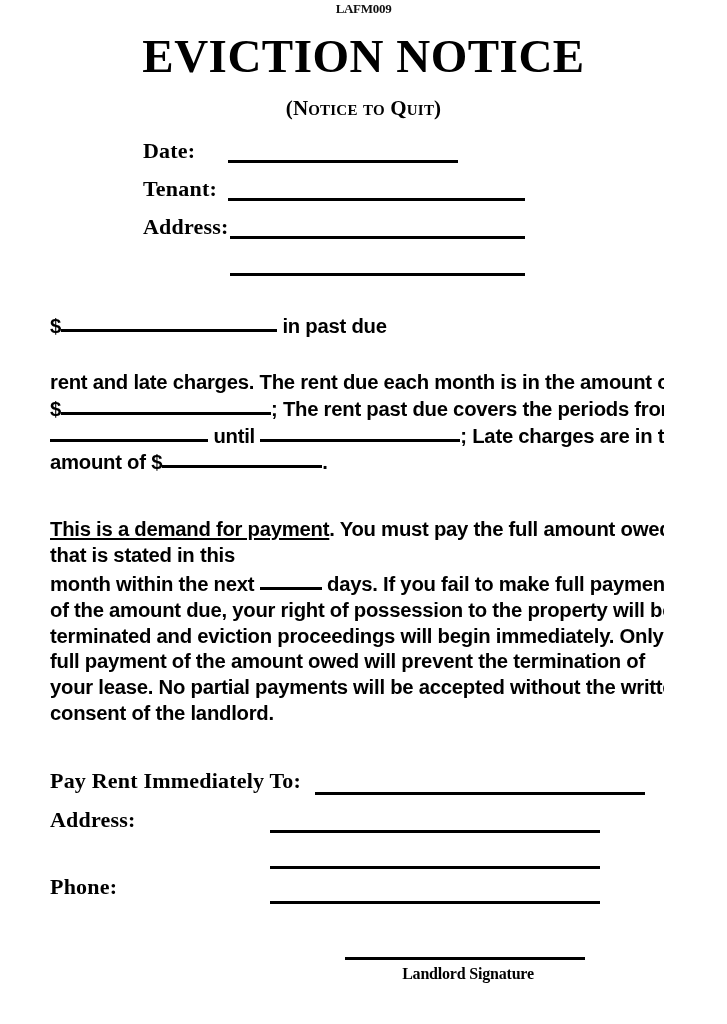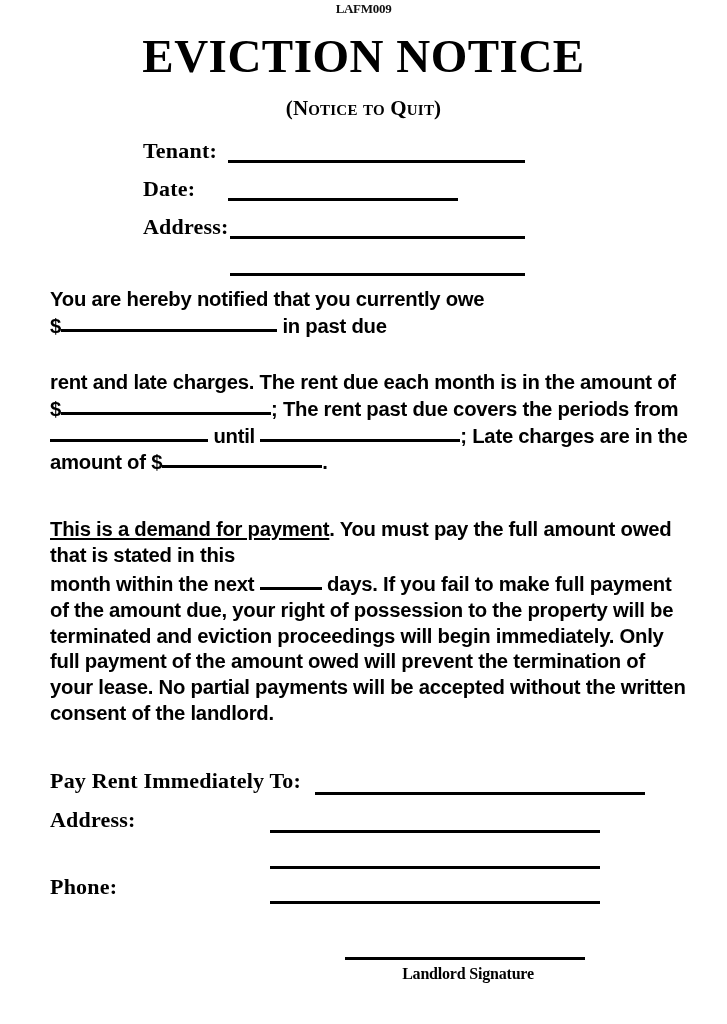--- a/index.html
+++ b/index.html
@@ -8,21 +8,20 @@
     background: #ffffff;
   }
   .page {
     position: relative;
     width: 664px;
     height: 1024px;
     background: #ffffff;
     overflow: hidden;
     font-family: "Liberation Serif", serif;
     color: #000000;
-    padding-left: 44px;
   }
 
   
   .doc-code {
     position: absolute;
     top: 1px;
     left: 0;
     width: 727px;
     text-align: center;
     font-family: "Liberation Serif", serif;
@@ -165,42 +164,42 @@
 
   <div class="doc-code">LAFM009</div>
 
   <div class="doc-title">EVICTION NOTICE</div>
 
   <div class="doc-subtitle">(Notice to Quit)</div>
 
   <div class="field-block">
 
     <div class="field-row">
+      <span class="field-label">Date:</span>
+      <span class="rule" style="left:228px; top:24px; width:230px;"></span>
+    </div>
+
+    <div class="field-row">
       <span class="field-label">Tenant:</span>
       <span class="rule" style="left:228px; top:24px; width:297px;"></span>
     </div>
 
     <div class="field-row">
-      <span class="field-label">Date:</span>
-      <span class="rule" style="left:228px; top:24px; width:230px;"></span>
-    </div>
-
-    <div class="field-row">
       <span class="field-label">Address:</span>
       <span class="rule" style="left:230px; top:24px; width:295px;"></span>
     </div>
 
     <div class="field-row">
       <span class="rule" style="left:230px; top:23px; width:295px;"></span>
     </div>
 
   </div>
 
   <div class="body-text p1">
-    <span>You are hereby notified that you currently owe</span><br>
+    <br>
     <span>$</span><span class="blank-inline bl-amount"></span>
     <span>in past due</span>
   </div>
 
   <div class="body-text p2">
     <span>rent and late charges. The rent due each month is in the</span>
     <span>amount of $</span><span class="blank-inline bl-monthly"></span><span>; The rent past due</span>
     <span>covers the periods from</span> <span class="blank-inline bl-from"></span>
     <span>until</span>
     <span class="blank-inline bl-until"></span><span>; Late charges are in the amount of</span>

